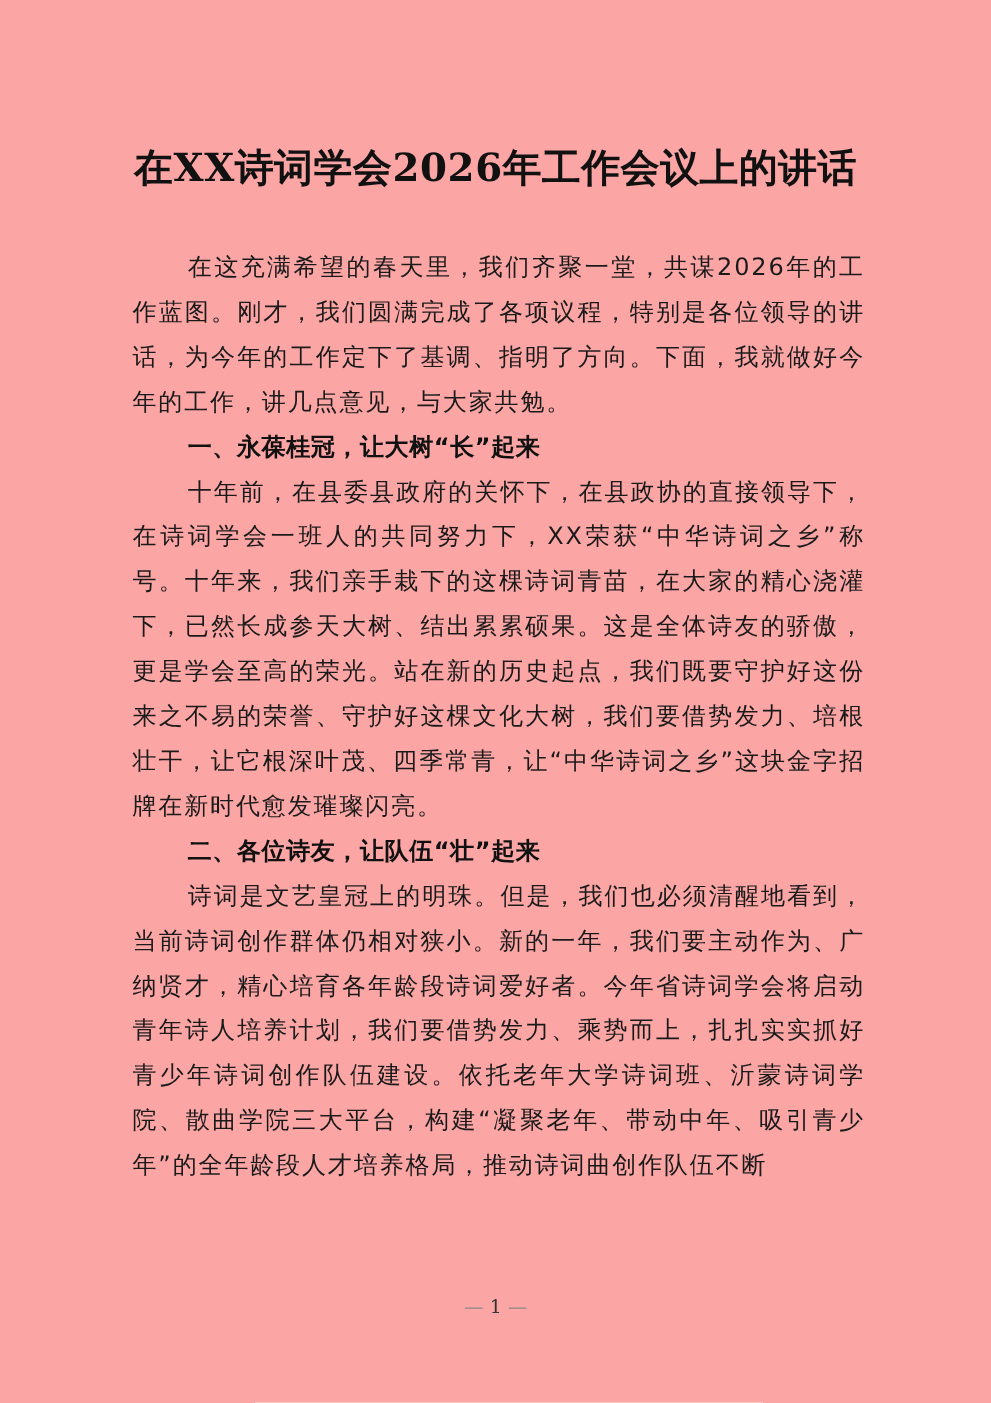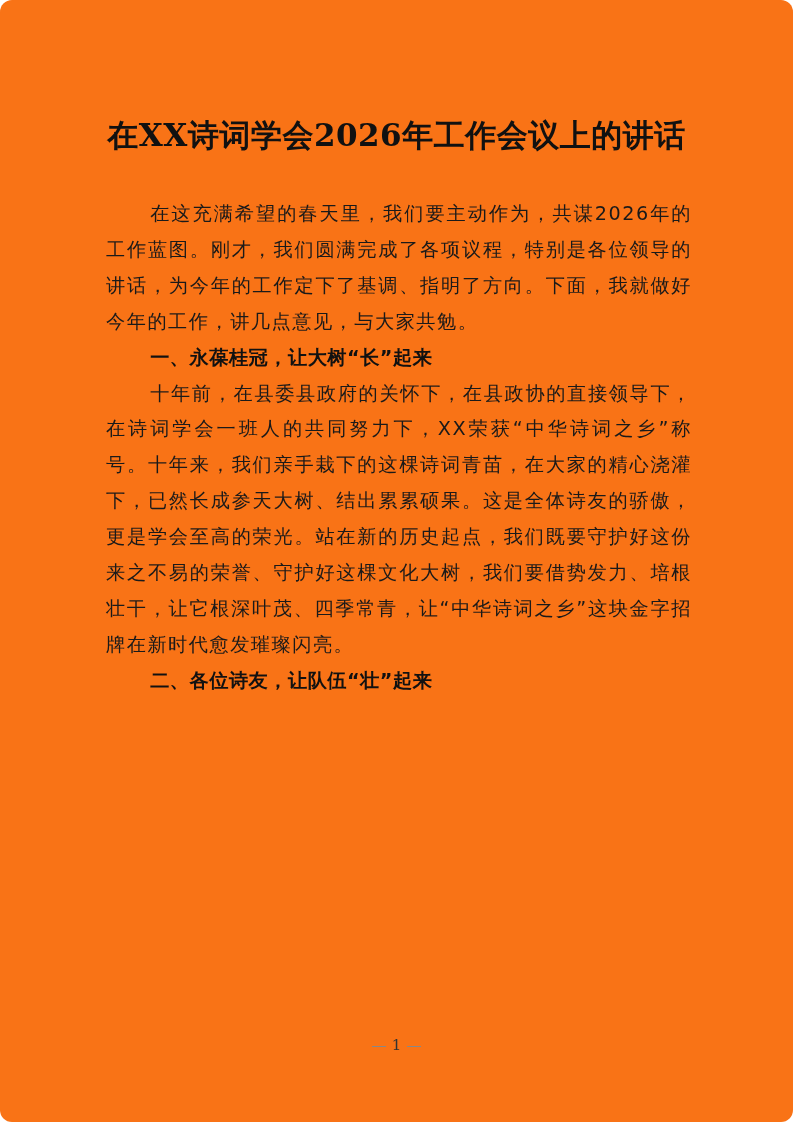--- a/index.html
+++ b/index.html
@@ -12,22 +12,21 @@
     height: 1122px;
     position: relative;
     overflow: hidden;
     color: #1a1a1a;
   }
   .page {
     position: absolute;
     left: 0; top: 0;
     width: 793px;
     height: 1122px;
-    background: #f97316;
-    border-radius: 12px;
+    background: #fca5a5;
   }
   .title {
     position: absolute;
     top: 110px;
     left: 0;
     width: 793px;
     text-align: center;
     font-family: "DejaVu Serif", "Liberation Serif", serif;
     font-weight: bold;
     font-size: 31px;
@@ -84,23 +83,24 @@
   }
 </style>
 </head>
 <body>
 
 <div class="page">
 
   <div class="title">在XX诗词学会2026年工作会议上的讲话</div>
 
   <div class="body">
-    <p class="indent">在这充满希望的春天里，我们要主动作为，共谋2026年的工作蓝图。刚才，我们圆满完成了各项议程，特别是各位领导的讲话，为今年的工作定下了基调、指明了方向。下面，我就做好今年的工作，讲几点意见，与大家共勉。</p>
+    <p class="indent">在这充满希望的春天里，我们齐聚一堂，共谋2026年的工作蓝图。刚才，我们圆满完成了各项议程，特别是各位领导的讲话，为今年的工作定下了基调、指明了方向。下面，我就做好今年的工作，讲几点意见，与大家共勉。</p>
     <p class="heading">一、永葆桂冠，让大树“长”起来</p>
     <p class="indent">十年前，在县委县政府的关怀下，在县政协的直接领导下，在诗词学会一班人的共同努力下，XX荣获“中华诗词之乡”称号。十年来，我们亲手栽下的这棵诗词青苗，在大家的精心浇灌下，已然长成参天大树、结出累累硕果。这是全体诗友的骄傲，更是学会至高的荣光。站在新的历史起点，我们既要守护好这份来之不易的荣誉、守护好这棵文化大树，我们要借势发力、培根壮干，让它根深叶茂、四季常青，让“中华诗词之乡”这块金字招牌在新时代愈发璀璨闪亮。</p>
     <p class="heading">二、各位诗友，让队伍“壮”起来</p>
+    <p class="indent">诗词是文艺皇冠上的明珠。但是，我们也必须清醒地看到，当前诗词创作群体仍相对狭小。新的一年，我们要主动作为、广纳贤才，精心培育各年龄段诗词爱好者。今年省诗词学会将启动青年诗人培养计划，我们要借势发力、乘势而上，扎扎实实抓好青少年诗词创作队伍建设。依托老年大学诗词班、沂蒙诗词学院、散曲学院三大平台，构建“凝聚老年、带动中年、吸引青少年”的全年龄段人才培养格局，推动诗词曲创作队伍不断</p>
   </div>
 
   <div class="footer">
     <span class="dash"></span><span>1</span><span class="dash"></span>
   </div>
 
 </div>
 
 </body></html>

